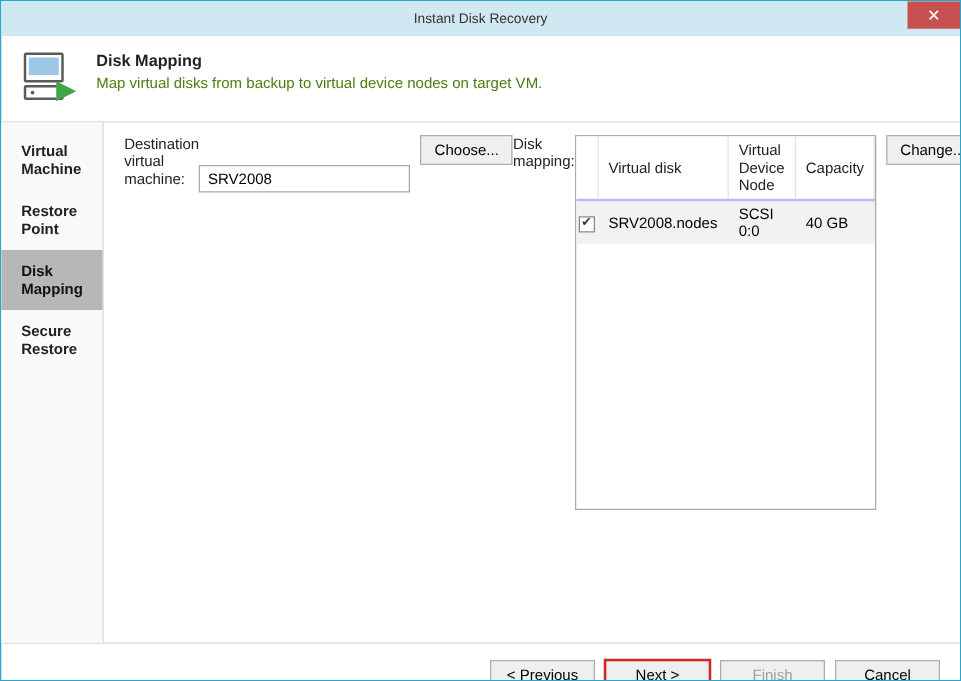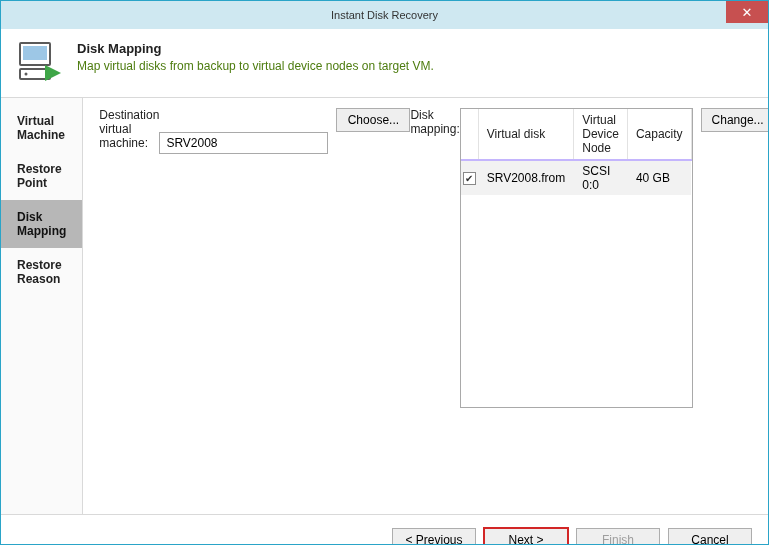--- a/index.html
+++ b/index.html
@@ -191,21 +191,21 @@
     <h2>Disk Mapping</h2>
     <p>Map virtual disks from backup to virtual device nodes on target VM.</p>
   </div>
 </div>
 
 <div class="body">
   <div class="sidebar">
     <div class="side-item">Virtual Machine</div>
     <div class="side-item">Restore Point</div>
     <div class="side-item active">Disk Mapping</div>
-    <div class="side-item">Restore Reason</div>
+    <div class="side-item">Secure Restore</div>
   </div>
 
   <div class="content">
     <div class="label">Destination virtual machine:</div>
     <div class="dest-row">
       <input class="text-input" type="text" value="SRV2008" style="">
       <button class="btn">Choose...</button>
     </div>
 
     <div class="label">Disk mapping:</div>
@@ -216,21 +216,21 @@
             <tr>
               <th class="chk"></th>
               <th>Virtual disk</th>
               <th>Virtual Device Node</th>
               <th>Capacity</th>
             </tr>
           </thead>
           <tbody>
             <tr class="selected-row">
               <td class="chk"><span class="chkbox">✔</span></td>
-              <td>SRV2008.from</td>
+              <td>SRV2008.nodes</td>
               <td>SCSI 0:0</td>
               <td>40 GB</td>
             </tr>
           </tbody>
         </table>
       </div>
       <button class="btn">Change...</button>
     </div>
   </div>
 </div>

